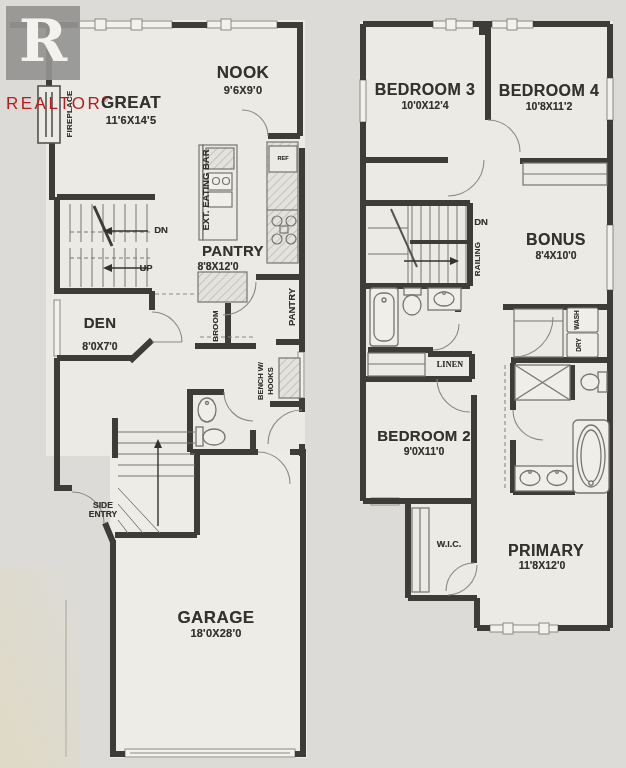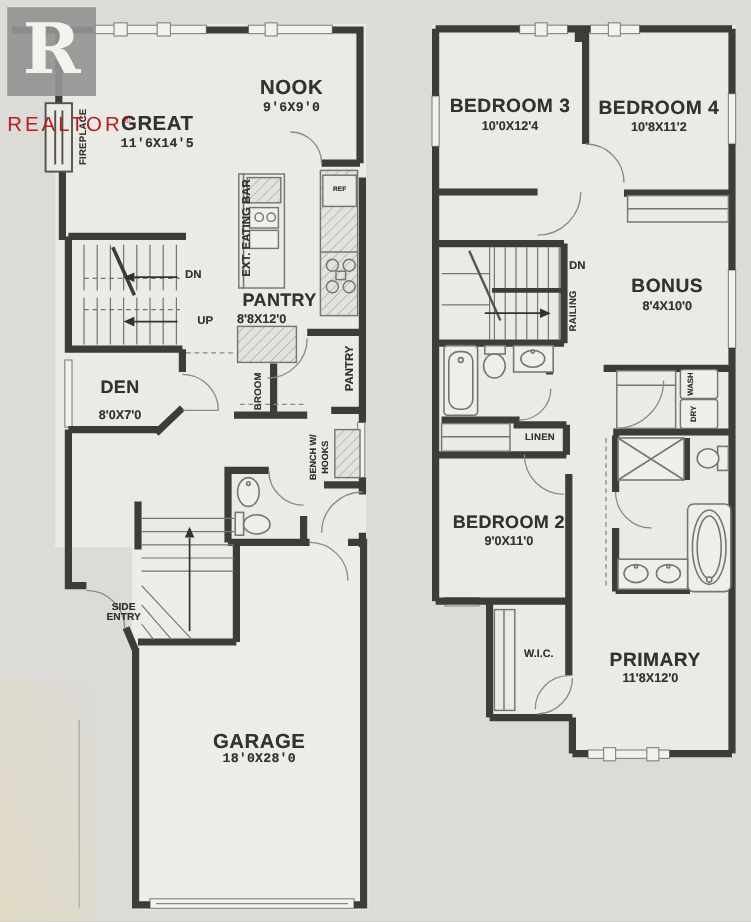--- a/index.html
+++ b/index.html
@@ -7,21 +7,21 @@
         font-family:"Liberation Sans",sans-serif;}
   .tint{position:absolute;left:0;bottom:0;width:80px;height:200px;
         background:linear-gradient(to top right,rgba(228,216,180,.5),rgba(228,216,180,0));pointer-events:none;}
   svg.plan{position:absolute;left:0;top:0;}
   .hlab,.vlab{position:absolute;color:#34322e;font-weight:bold;white-space:nowrap;
         text-shadow:0 0 .5px rgba(64,62,58,.55);line-height:1.05;}
   .hlab{transform:translate(-50%,-50%);text-align:right;}
   .vlab{transform:translate(-50%,-50%) rotate(-90deg);}
   .room{font-size:17px;letter-spacing:.4px;}
   .room-sm{font-size:15px;letter-spacing:.3px;}
-  .dims{font-size:11px;letter-spacing:.2px;font-family:Liberation Mono, monospace;}
+  .dims{font-size:11px;letter-spacing:.2px;}
   .dims-sm{font-size:10.5px;}
   .tag{font-size:9.5px;}
   .tiny{font-size:8px;letter-spacing:.2px;}
   .micro{font-size:5.5px;}
   .wrap2{white-space:normal;width:48px;text-align:center;font-size:8.5px;}
   
   .logo{position:absolute;left:6px;top:6px;}
   .logo-box{width:74px;height:74px;background:rgba(148,148,146,.92);
         display:flex;align-items:center;justify-content:center;}
   .logo-box span{color:#f3f2ef;font-family:"DejaVu Serif",serif;font-weight:bold;
@@ -247,40 +247,40 @@
 <div class="vlab tiny" style="left:70px;top:114px;">FIREPLACE</div>
 <div class="hlab room" style="left:131px;top:103px;">GREAT</div>
 <div class="hlab dims" style="left:131px;top:121px;">11'6X14'5</div>
 <div class="hlab room" style="left:243px;top:73px;">NOOK</div>
 <div class="hlab dims" style="left:243px;top:91px;">9'6X9'0</div>
 <div class="vlab tag" style="left:206px;top:190px;">EXT. EATING BAR</div>
 <div class="hlab micro" style="left:283px;top:159px;">REF</div>
 <div class="hlab room-sm" style="left:233px;top:251px;">PANTRY</div>
 <div class="hlab dims-sm" style="left:218px;top:267px;">8'8X12'0</div>
 <div class="hlab tag" style="left:161px;top:230px;">DN</div>
-<div class="hlab tag" style="left:171px;top:268px;">UP</div>
+<div class="hlab tag" style="left:146px;top:268px;">UP</div>
 <div class="hlab room-sm" style="left:100px;top:323px;">DEN</div>
 <div class="hlab dims-sm" style="left:100px;top:347px;">8'0X7'0</div>
 <div class="vlab tiny" style="left:216px;top:326px;">BROOM</div>
 <div class="vlab tag" style="left:292px;top:307px;">PANTRY</div>
 <div class="vlab" style="left:261px;top:381px;font-size:7.5px;">BENCH W/</div>
 <div class="vlab" style="left:271px;top:381px;font-size:7.5px;">HOOKS</div>
 <div class="hlab wrap2" style="left:103px;top:510px;">SIDE ENTRY</div>
 <div class="hlab room" style="left:216px;top:618px;">GARAGE</div>
 <div class="hlab dims" style="left:216px;top:634px;">18'0X28'0</div>
 
 <div class="hlab room" style="left:425px;top:90px;font-size:16px;">BEDROOM 3</div>
 <div class="hlab dims-sm" style="left:425px;top:106px;">10'0X12'4</div>
 <div class="hlab room" style="left:549px;top:91px;font-size:16px;">BEDROOM 4</div>
 <div class="hlab dims-sm" style="left:549px;top:107px;">10'8X11'2</div>
 <div class="hlab tag" style="left:481px;top:222px;">DN</div>
 <div class="vlab tiny" style="left:478px;top:259px;">RAILING</div>
 <div class="hlab room" style="left:556px;top:240px;font-size:16px;">BONUS</div>
 <div class="hlab dims-sm" style="left:556px;top:256px;">8'4X10'0</div>
-<div class="hlab tiny" style="left:450px;top:365px;">LINEN</div>
+<div class="hlab tiny" style="left:450px;top:365px;font-family:Liberation Serif, serif;">LINEN</div>
 <div class="vlab" style="left:577px;top:320px;font-size:6.5px;">WASH</div>
 <div class="vlab" style="left:579px;top:345px;font-size:6.5px;">DRY</div>
 <div class="hlab room-sm" style="left:424px;top:436px;">BEDROOM 2</div>
 <div class="hlab dims-sm" style="left:424px;top:452px;">9'0X11'0</div>
 <div class="hlab" style="left:449px;top:545px;font-size:9px;">W.I.C.</div>
 <div class="hlab room" style="left:546px;top:551px;font-size:16px;">PRIMARY</div>
 <div class="hlab dims-sm" style="left:542px;top:566px;">11'8X12'0</div>
 
 <div class="logo">
   <div class="logo-box">

